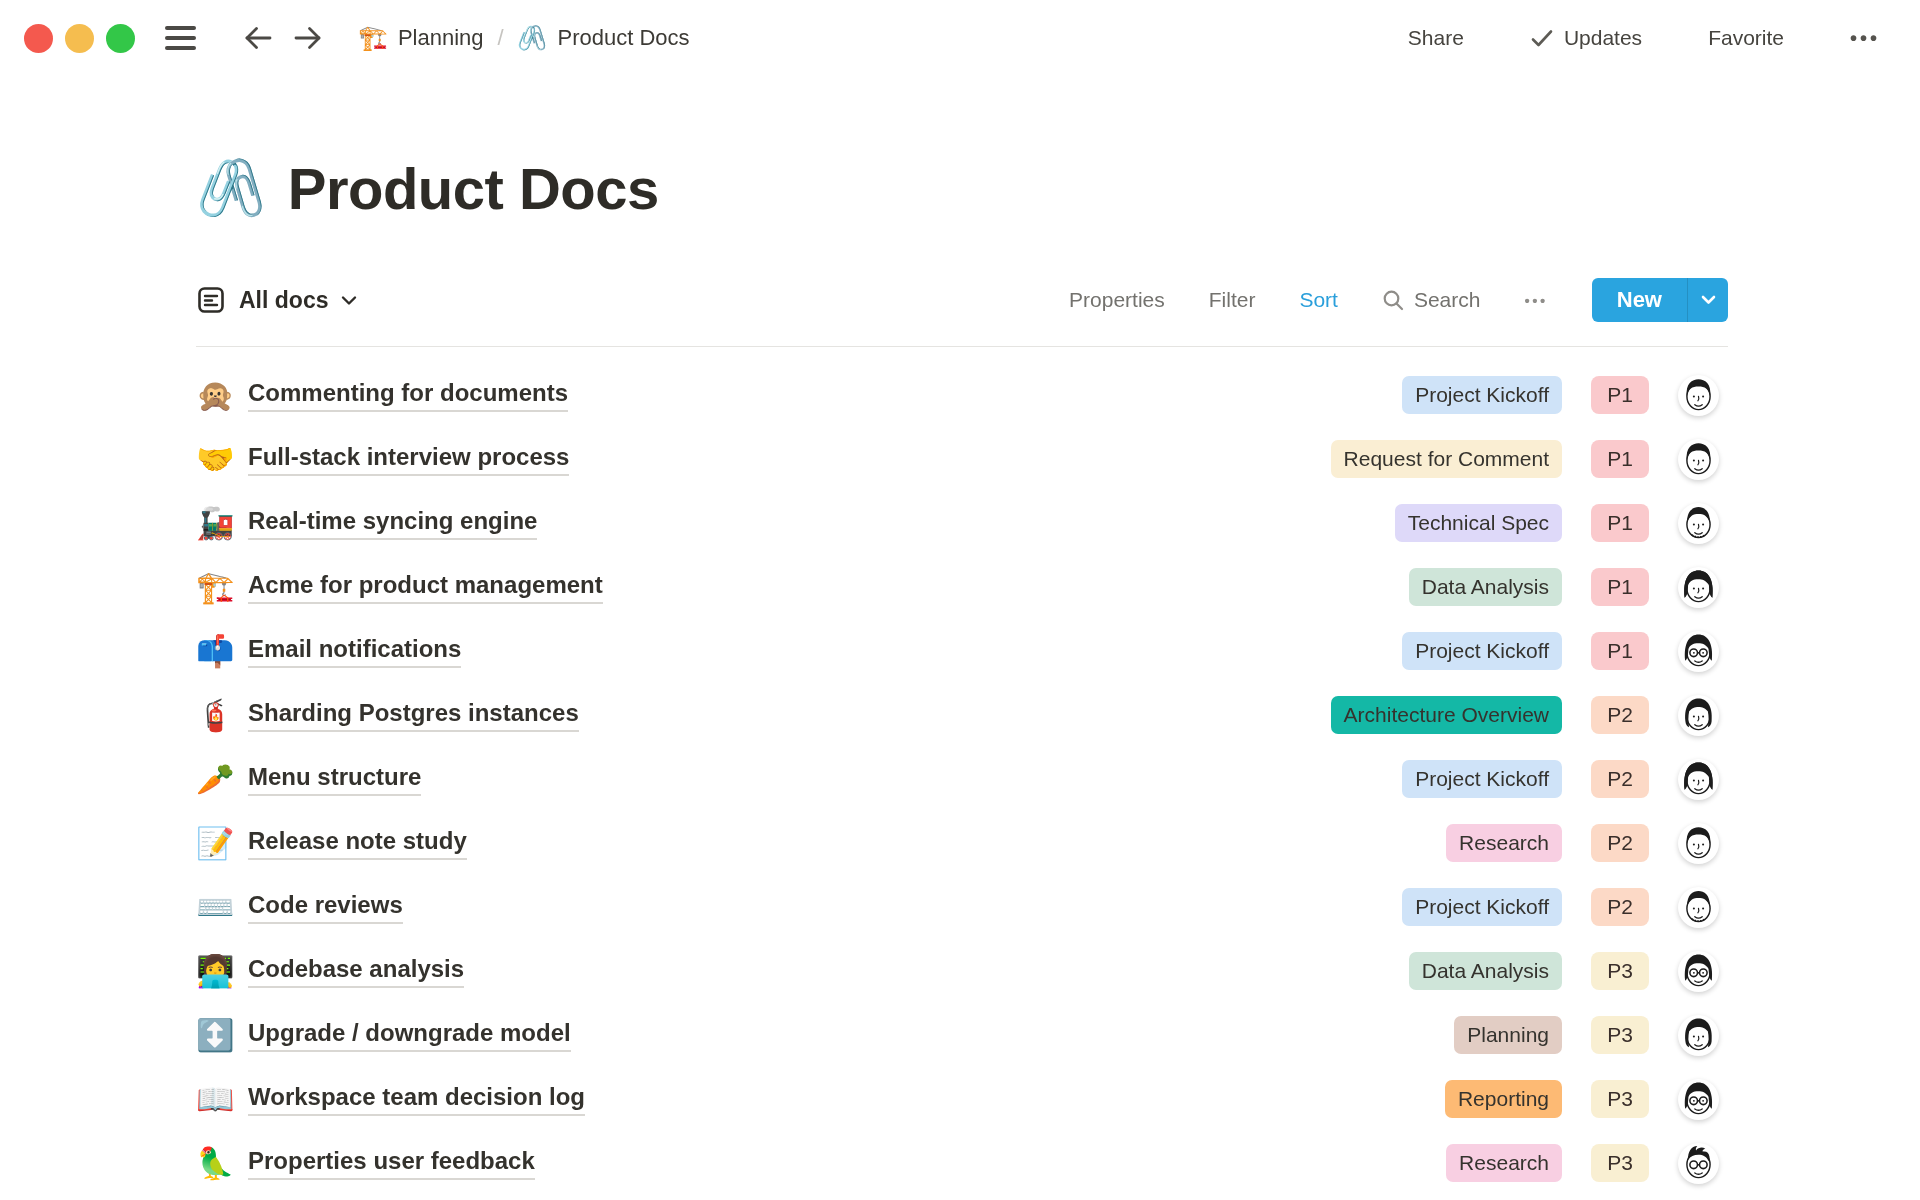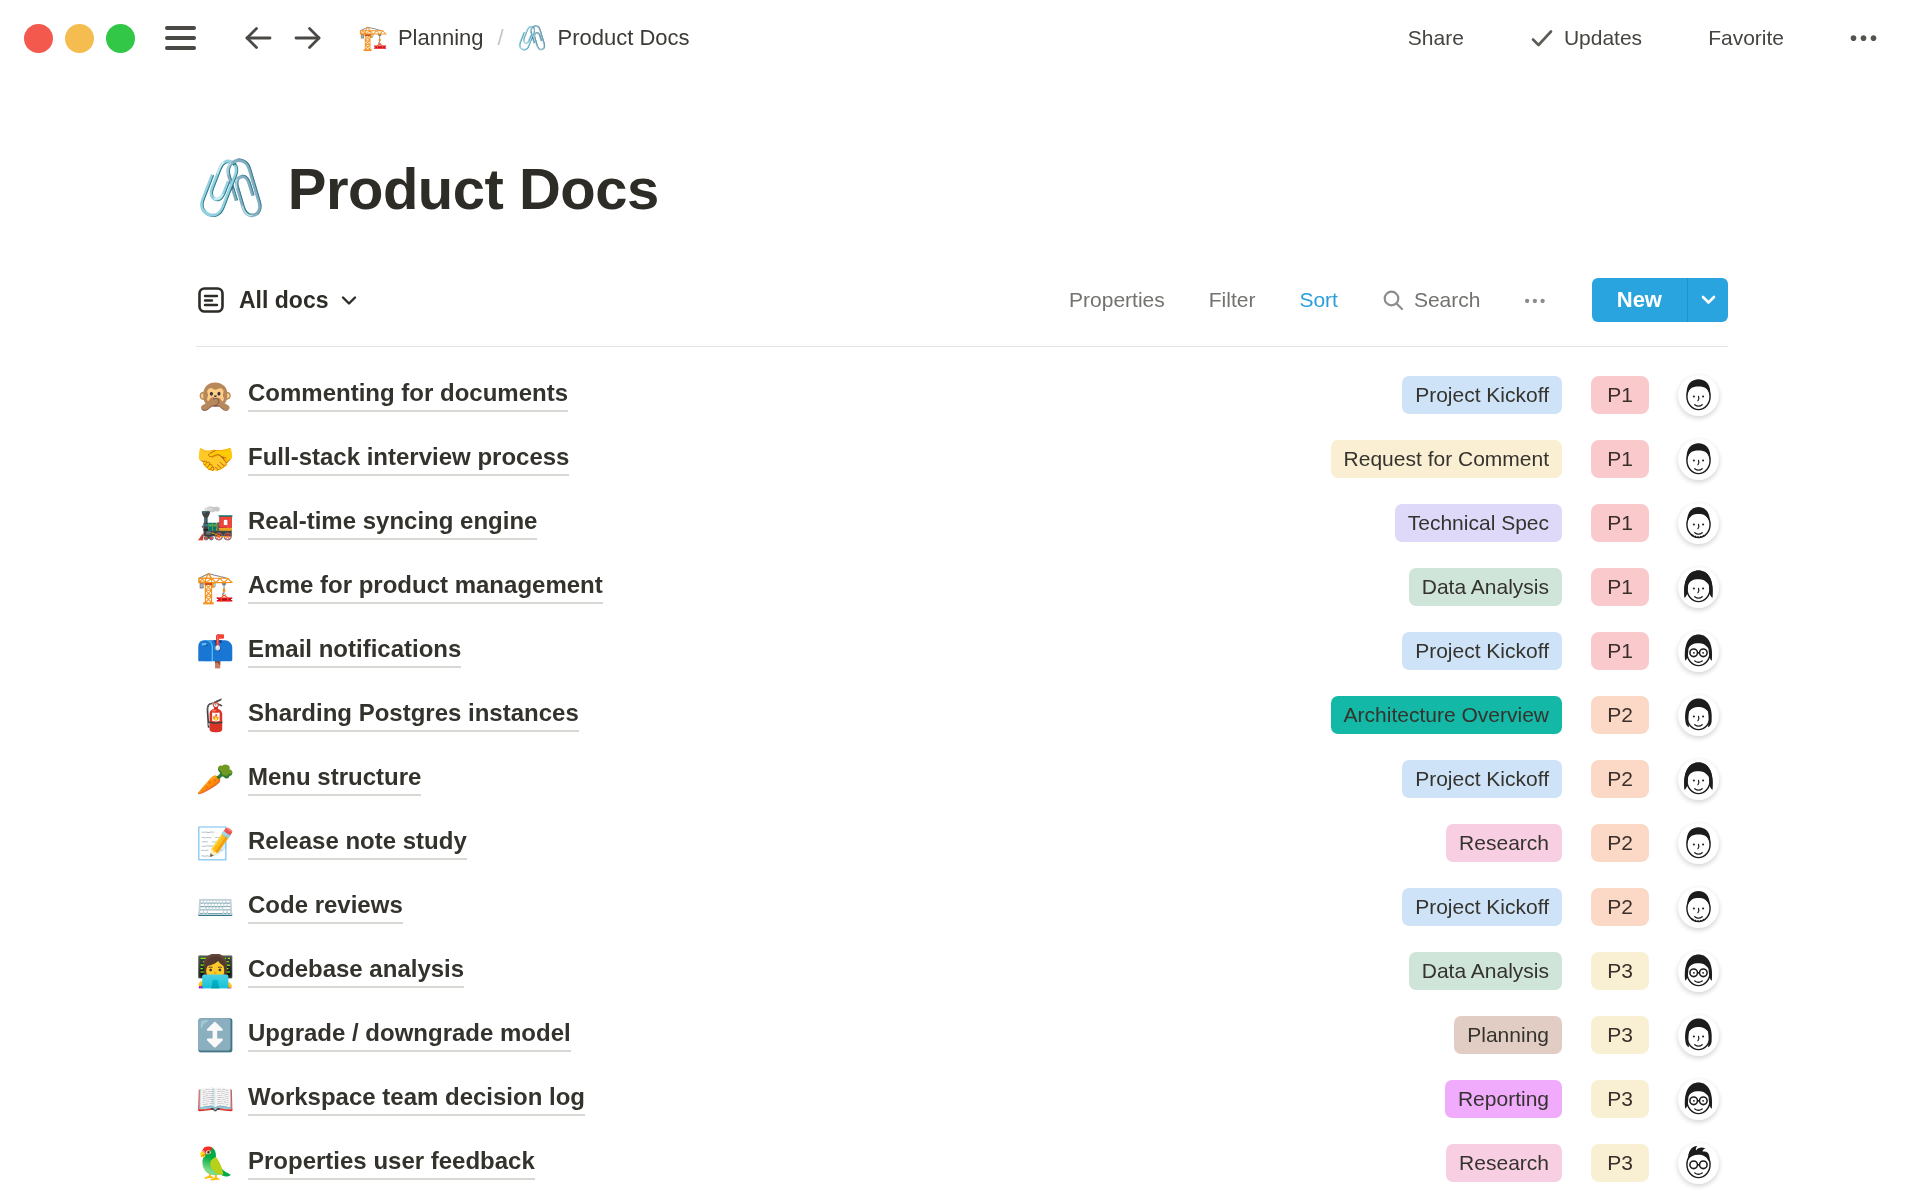--- a/index.html
+++ b/index.html
@@ -350,21 +350,21 @@
           <path d="M20 20.8c.6 1.9.6 3-.5 4.3" stroke="#1c1c1c" stroke-width="1.2" fill="none" stroke-linecap="round"></path>
           <path d="M16.4 29c2.4 1.8 4.8 1.8 7.2 0" stroke="#1c1c1c" stroke-width="1.3" fill="none" stroke-linecap="round"></path>
           <path d="M7.2 25.5C5.8 10 12.4 3.5 20 3.5S34.2 10 32.8 25.5c-.2 3-1.9 5.3-3.6 6 .9-5.4.9-11-.1-15.6C26.3 12.6 23.9 11.6 20 11.6s-6.3 1-9.1 4.3c-1 4.6-1 10.2-.1 15.6-1.7-.7-3.4-3-3.6-6Z" fill="#1c1c1c"></path>
         </svg>
       </span>
   </div>
 
   <div class="row">
     <span class="row-emoji">📖</span>
     <span class="row-title">Workspace team decision log</span>
-    <span class="tag" style="background: #f0abfc;">Reporting</span>
+    <span class="tag" style="background: #fdba74;">Reporting</span>
     <span class="pri" style="background: rgb(249, 239, 210);">P3</span>
     <span class="avatar">
         <svg viewBox="0 0 40 40">
           <ellipse cx="20" cy="21" rx="11.3" ry="12.8" fill="#fff" stroke="#1c1c1c" stroke-width="1.4"></ellipse>
           <circle cx="15.5" cy="21.3" r="0.9" fill="#1c1c1c"></circle>
           <circle cx="24.5" cy="21.3" r="0.9" fill="#1c1c1c"></circle>
           <path d="M16.4 29.2c2.4 1.7 4.8 1.7 7.2 0" stroke="#1c1c1c" stroke-width="1.3" fill="none" stroke-linecap="round"></path>
           <path d="M7 29C5.2 11.5 11.5 3.5 20 3.5S34.8 11.5 33 29c-2.2-1.6-2.8-5.8-3.2-11.8C26.6 13 24 12 20 12c-5.6 0-8.2 2-9.8 5.2C9.8 23.2 9.2 27.4 7 29Z" fill="#1c1c1c"></path>
           <circle cx="15.3" cy="21.3" r="3.7" fill="none" stroke="#1c1c1c" stroke-width="1.5"></circle>
           <circle cx="24.7" cy="21.3" r="3.7" fill="none" stroke="#1c1c1c" stroke-width="1.5"></circle>

